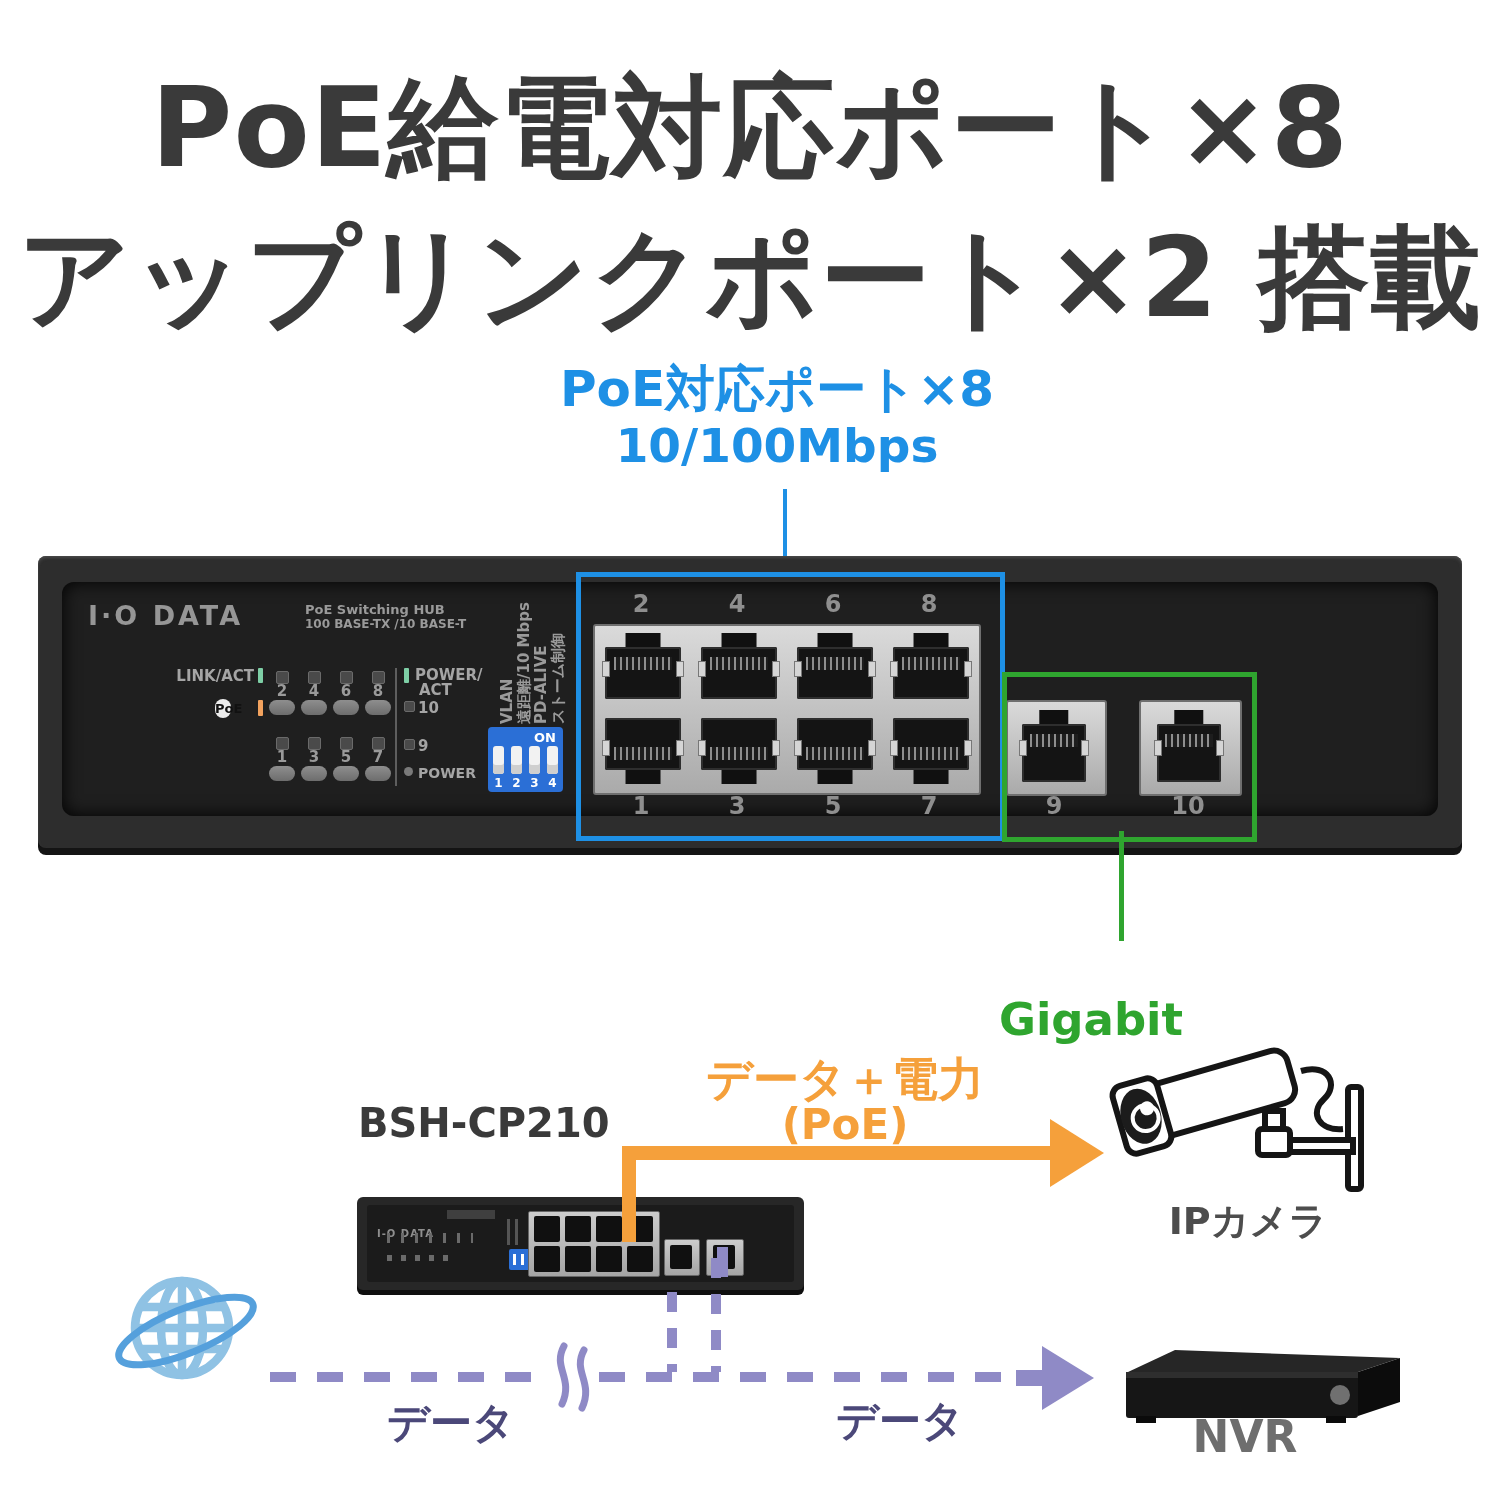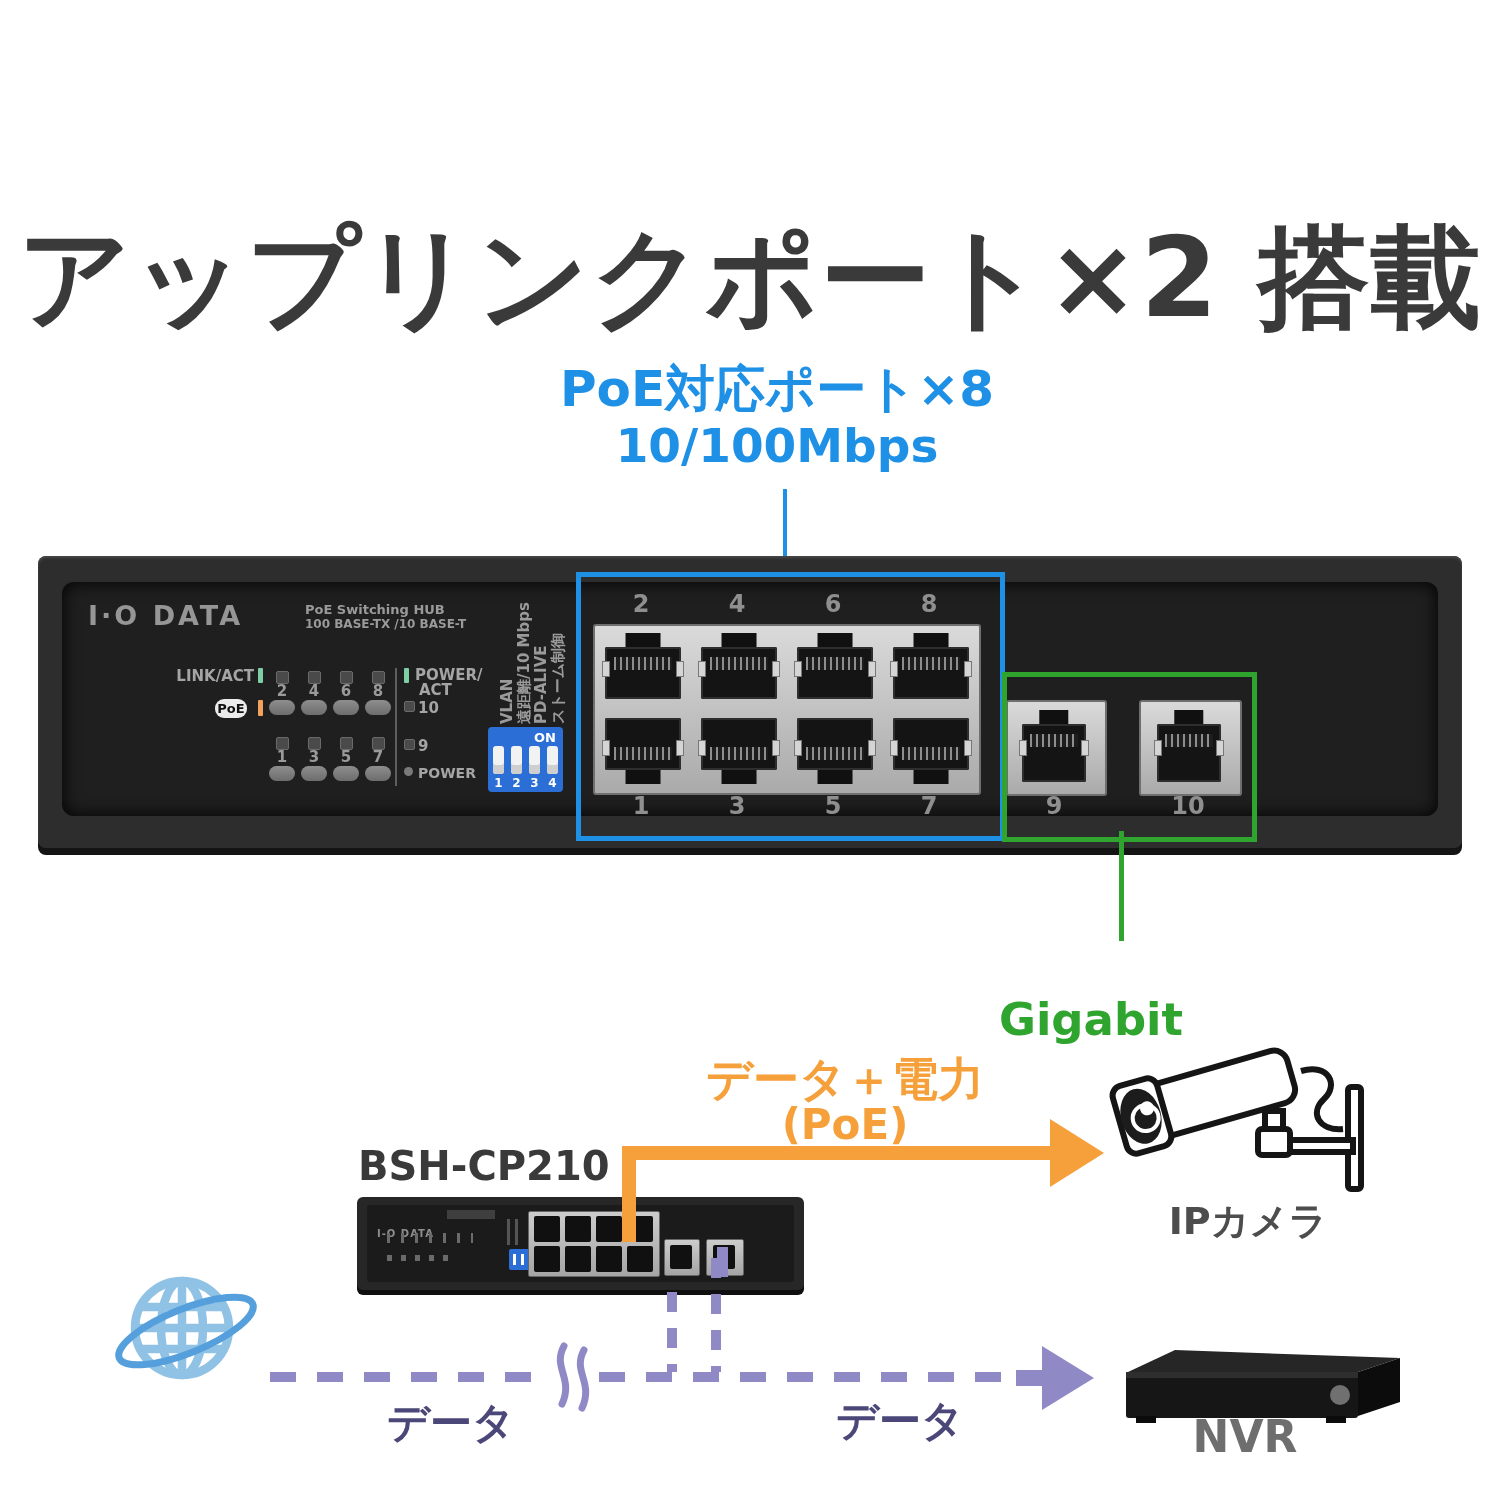--- a/index.html
+++ b/index.html
@@ -48,36 +48,37 @@
   .mini .mface{position:absolute;left:10px;top:8px;width:427px;height:77px;background:#1b1b1b;border-radius:3px;}
   .mplate{position:absolute;background:linear-gradient(180deg,#cccccc,#a5a5a5);border:1px solid #666;border-radius:2px;}
   .mport{position:absolute;width:26px;height:26px;background:#101010;border-radius:2px;}
   .lab{position:absolute;font-weight:700;line-height:1;}
 </style>
 </head>
 <body>
 
 <div class="canvas">
 
+  <div class="hl" style="top:72px;">PoE給電対応ポート×8</div>
   <div class="hl" style="top:222px;">アップリンクポート×2 搭載</div>
 
   <div class="co blue" style="left:447px;top:364px;width:660px;font-size:50px;">PoE対応ポート×8</div>
   <div class="co blue" style="left:447px;top:422px;width:660px;font-size:47px;">10/100Mbps</div>
   <div class="vline" style="left:783px;top:489px;width:4px;height:84px;background:#1E90E5;"></div>
 
   <div class="switch">
     <div class="face"></div>
 
     <div class="abs" style="left:50px;top:44px;font-size:27px;font-weight:700;letter-spacing:3px;color:#969696;">I·O DATA</div>
     <div class="abs gtxt" style="left:267px;top:46px;font-size:13px;color:#9a9a9a;">PoE  Switching HUB</div>
     <div class="abs gtxt" style="left:267px;top:61px;font-size:12px;color:#9a9a9a;">100 BASE-TX /10 BASE-T</div>
 
     <div class="abs gtxt" style="left:100px;top:111px;width:116px;text-align:right;font-size:15px;">LINK/ACT</div>
     <div class="tick" style="left:220px;top:112px;height:15px;background:#7ECFA6;"></div>
-    <div class="abs" style="left:177px;top:143px;width:32px;height:19px;background:#ececec;border-radius:9px;
+    <div class="abs" style="left:177px;top:143px;width:16px;height:19px;background:#ececec;border-radius:9px;
          text-align:center;font-size:13px;font-weight:700;color:#111;line-height:19px;">PoE</div>
     <div class="tick" style="left:220px;top:144px;height:16px;background:#F2A25E;"></div>
 
     <div class="ledsq" style="left:238px;top:115px;"></div>
     <div class="ledsq" style="left:270px;top:115px;"></div>
     <div class="ledsq" style="left:302px;top:115px;"></div>
     <div class="ledsq" style="left:334px;top:115px;"></div>
     <div class="pnum" style="left:232px;top:128px;">2</div>
     <div class="pnum" style="left:264px;top:128px;">4</div>
     <div class="pnum" style="left:296px;top:128px;">6</div>
@@ -225,21 +226,21 @@
   <div class="vline" style="left:1119px;top:831px;width:5px;height:110px;background:#2FA52F;"></div>
   <div class="co green" style="left:831px;top:997px;width:520px;font-size:45px;">Gigabit</div>
 
   <div class="co orange" style="left:595px;top:1056px;width:500px;font-size:46px;">データ＋電力</div>
   <div class="co orange" style="left:595px;top:1104px;width:500px;font-size:42px;">(PoE)</div>
   <div class="abs" style="left:622px;top:1146px;width:432px;height:14px;background:#F5A03B;z-index:7;"></div>
   <div class="abs" style="left:622px;top:1146px;width:14px;height:96px;background:#F5A03B;z-index:7;"></div>
   <div class="abs" style="left:1050px;top:1119px;width:0;height:0;border-left:54px solid #F5A03B;
        border-top:34px solid transparent;border-bottom:34px solid transparent;z-index:7;"></div>
 
-  <div class="lab" style="left:358px;top:1146px;font-size:40px;color:#3a3a3a;">BSH-CP210</div>
+  <div class="lab" style="left:358px;top:1103px;font-size:40px;color:#3a3a3a;">BSH-CP210</div>
   <div class="mini">
     <div class="mface"></div>
     <div class="abs" style="left:20px;top:13px;font-size:10px;font-weight:700;letter-spacing:1px;color:#8f8f8f;margin-top:18px;">I-O DATA</div>
     <div class="abs" style="left:90px;top:13px;width:48px;height:9px;background:#3f3f3f;"></div>
     <div class="abs" style="left:30px;top:36px;width:86px;height:10px;
          background:repeating-linear-gradient(90deg,#6a6a6a 0 3px,transparent 3px 14px);"></div>
     <div class="abs" style="left:30px;top:58px;width:70px;height:6px;
          background:repeating-linear-gradient(90deg,#6a6a6a 0 5px,transparent 5px 14px);"></div>
     <div class="abs" style="left:150px;top:22px;width:3px;height:26px;background:#555;"></div>
     <div class="abs" style="left:158px;top:22px;width:3px;height:26px;background:#555;"></div>

